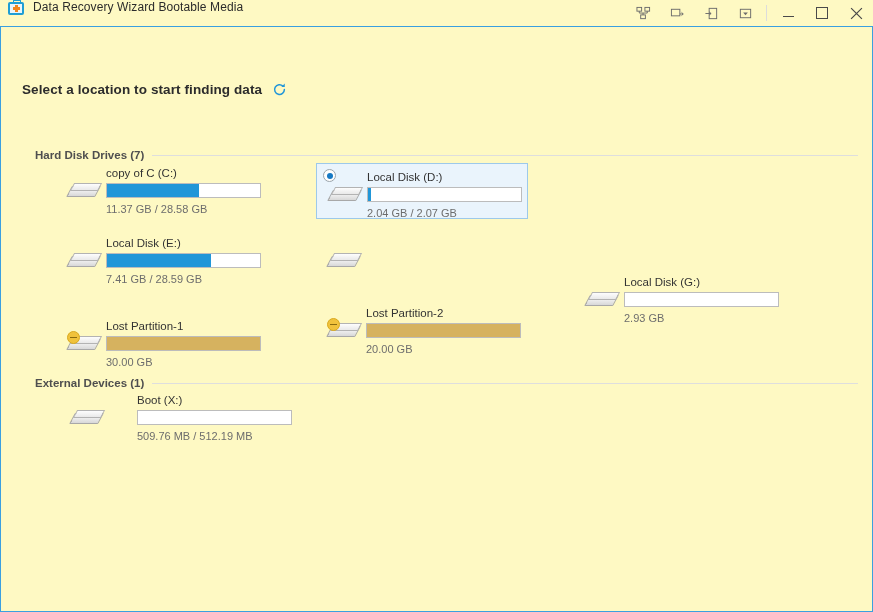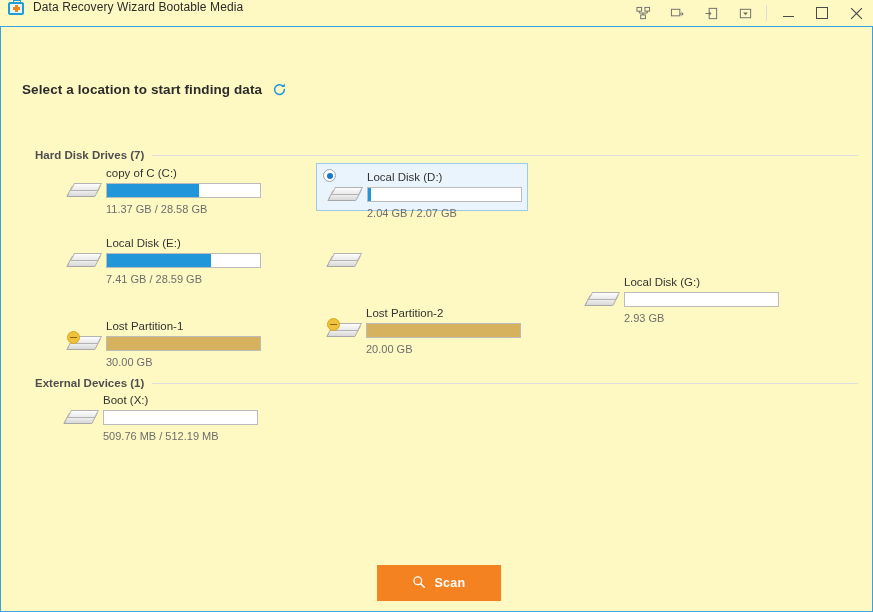--- a/index.html
+++ b/index.html
@@ -71,21 +71,21 @@
   }
   .section-head .rule{
     height:1px;background:#dedede;flex:1 1 auto;
   }
   
   .tile{
     position:absolute;width:212px;height:56px;box-sizing:border-box;
     display:flex;align-items:flex-start;padding:0;
   }
   .tile.selected{
-    background:#eaf4fc;border:1px solid #9dc9ea;width:212px;height:48px;
+    background:#eaf4fc;border:1px solid #9dc9ea;width:212px;height:56px;
     padding:3px 0 0 0;
   }
   .radio{
     position:absolute;left:6px;top:5px;width:13px;height:13px;border-radius:50%;
     border:1px solid #9aa4ab;background:#fefefe;box-sizing:border-box;
   }
   .radio .dot{
     position:absolute;left:2.5px;top:2.5px;width:6px;height:6px;border-radius:50%;
     background:#1779c4;
   }
@@ -323,40 +323,31 @@
           </div>
         </div>
       </div>
 
     <div class="section-head" style="left:34px;top:350px;right:14px;">
       <span>External Devices (1)</span>
       <span class="rule"></span>
     </div>
 
     <div id="external-list">
-        <div class="tile" style="left: 52px; top: 363px;">
+        <div class="tile" style="left: 58px; top: 363px; gap: 28px;">
           <div class="disk-ico">
             <div class="shadow"></div>
             <div class="body"></div>
             <div class="top"></div>
           </div>
           <div class="tile-body">
             <div class="drive-name">Boot (X:)</div>
             <div class="bar">
               <div class="fill" style="width:0%"></div>
             </div>
             <div class="drive-size">509.76 MB / 512.19 MB</div>
           </div>
         </div>
       </div>
 
-    <button class="scan-btn">
-      <span>
-        <svg width="14" height="14" viewBox="0 0 16 16">
-            <circle cx="6.6" cy="6.6" r="4.4" fill="none" stroke="#ffffff" stroke-width="1.5"></circle>
-            <path d="M10 10l4 4" stroke="#ffffff" stroke-width="1.8" stroke-linecap="round"></path>
-          </svg>
-      </span>
-      <span>Scan</span>
-    </button>
 
   </div>
 </div>
 
 </body></html>

